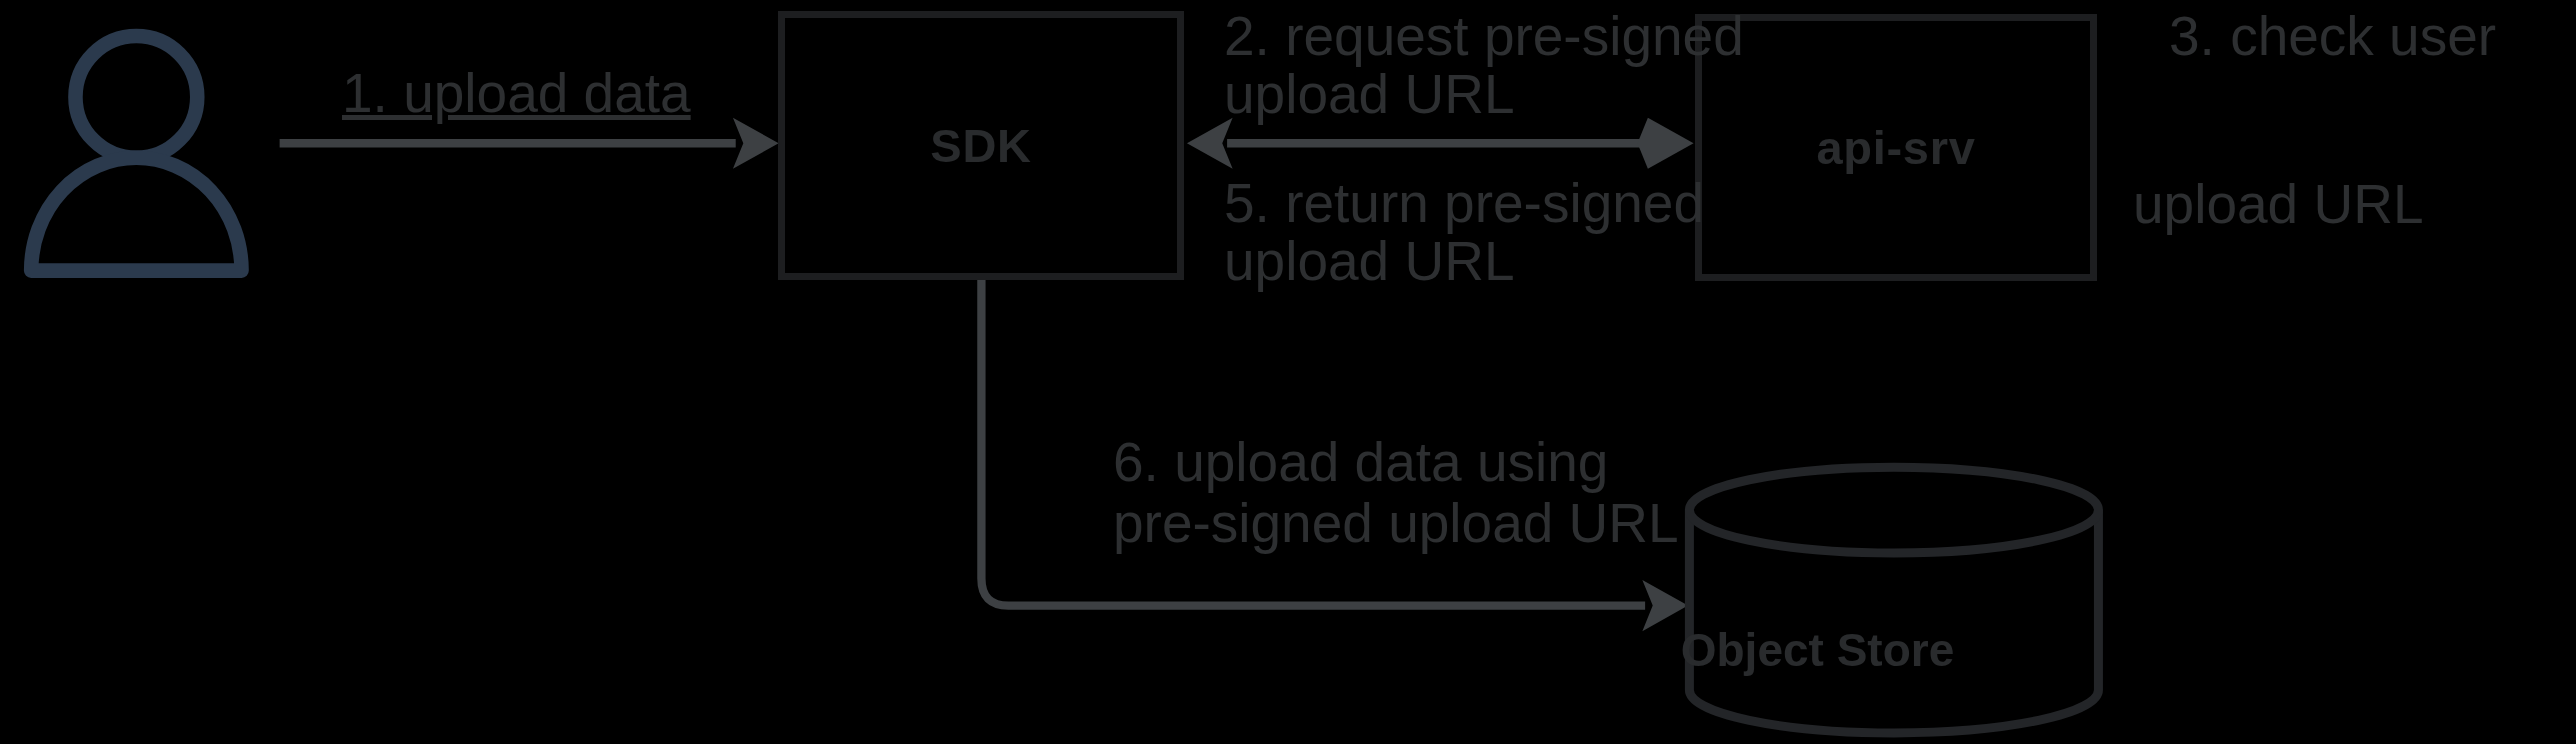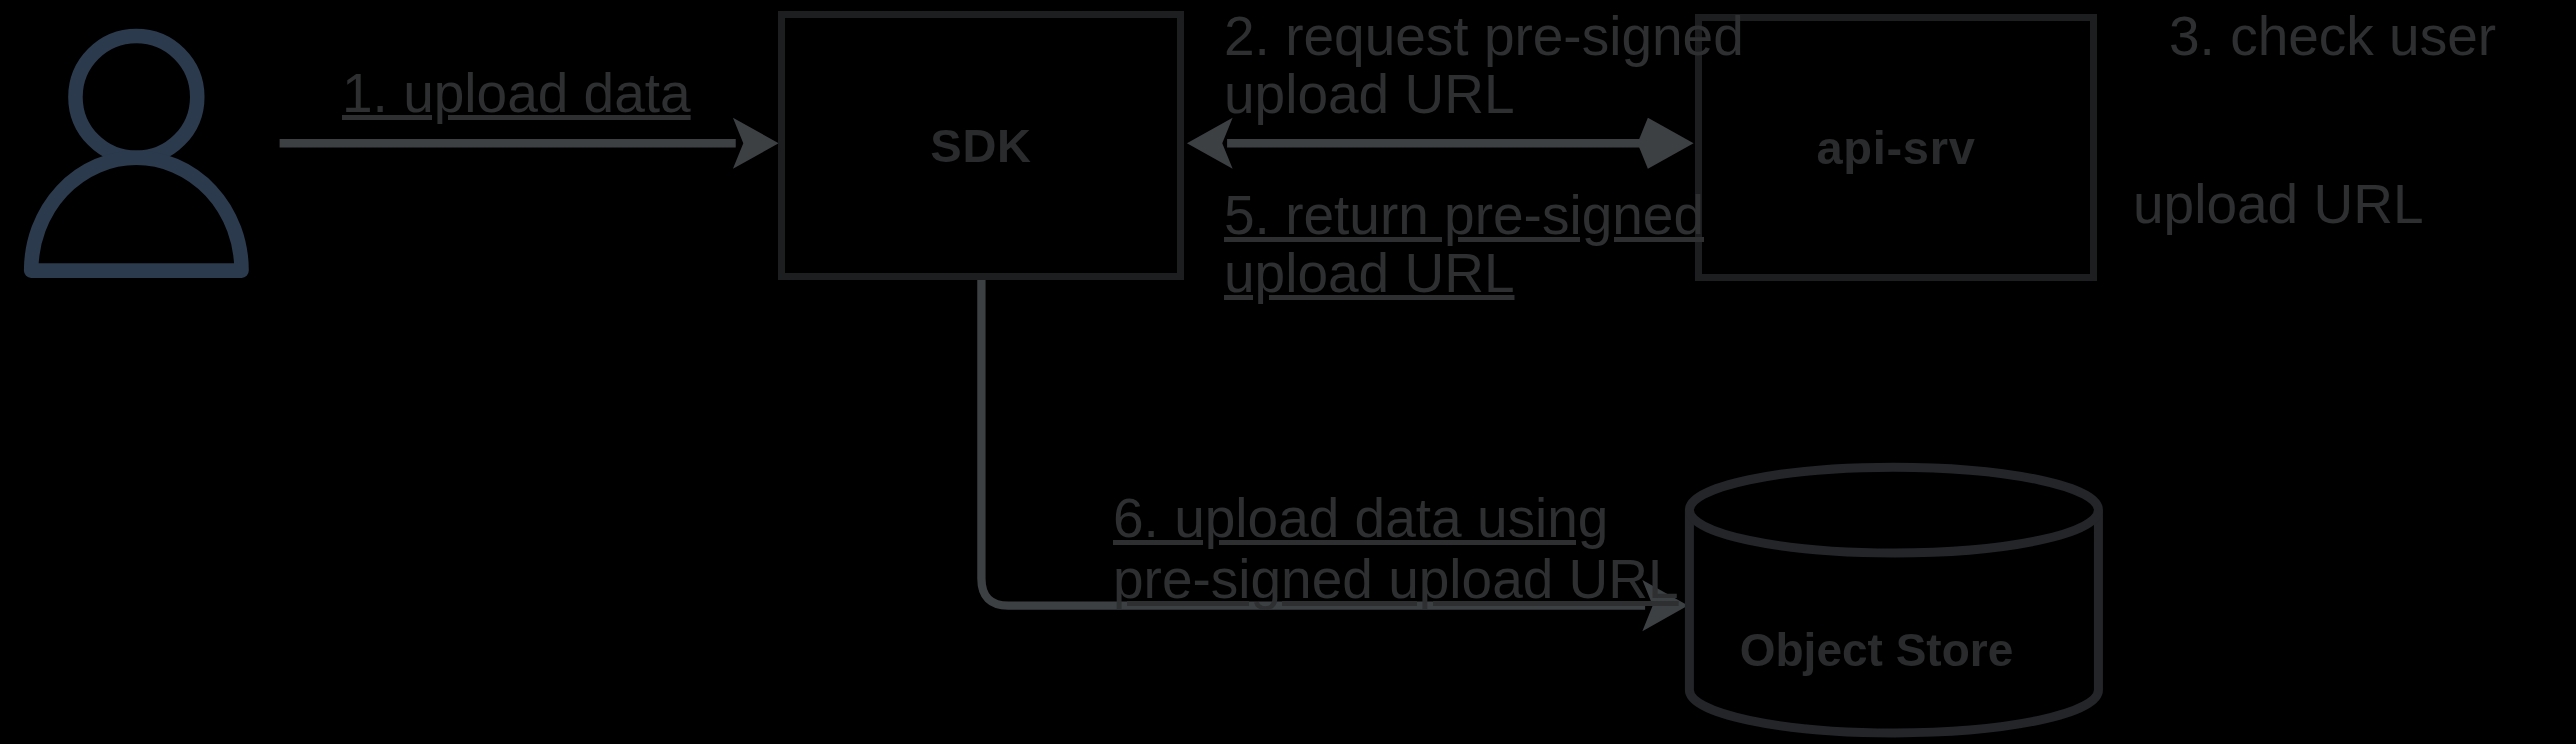--- a/index.html
+++ b/index.html
@@ -64,21 +64,21 @@
     position: absolute;
     color: var(--edge-label, #2d2f31);
     font-size: 55px;
     line-height: 58px;
     white-space: nowrap;
   }
   .step-label .line { display: block; }
   #step6-label { line-height: 61px; }
   #object-store-label {
     position: absolute;
-    left: 1669px;
+    left: 1610px;
     top: 620px;
     width: 415px;
     text-align: center;
     color: var(--node-label, #292b2d);
     font-size: 46px;
     font-weight: 700;
     line-height: 61px;
     white-space: nowrap;
   }
 </style>
@@ -128,32 +128,32 @@
 
   <div class="step-label" id="step1-label" style="left:342px; top:64px;text-decoration:underline;">
     <span class="line">1. upload data</span>
   </div>
 
   <div class="step-label" id="step2-label" style="left:1224px; top:7px;">
     <span class="line">2. request pre-signed</span>
     <span class="line">upload URL</span>
   </div>
 
-  <div class="step-label" id="step5-label" style="left:1224px; top:186px;text-decoration:underline;">
+  <div class="step-label" id="step5-label" style="left:1224px; top:174px;">
     <span class="line">5. return pre-signed</span>
     <span class="line">upload URL</span>
   </div>
 
   <div class="step-label" id="step3-label" style="left:2133px; top:7px;margin-left:36px;">
     <span class="line">3. check user</span>
   </div>
 
   <div class="step-label" id="step4-label" style="left:2133px; top:175px;">
     <span class="line">upload URL</span>
   </div>
 
-  <div class="step-label" id="step6-label" style="left:1113px; top:488px;text-decoration:underline;">
+  <div class="step-label" id="step6-label" style="left:1113px; top:432px;">
     <span class="line">6. upload data using</span>
     <span class="line">pre-signed upload URL</span>
   </div>
 
 </div>
 
 
 </body></html>

